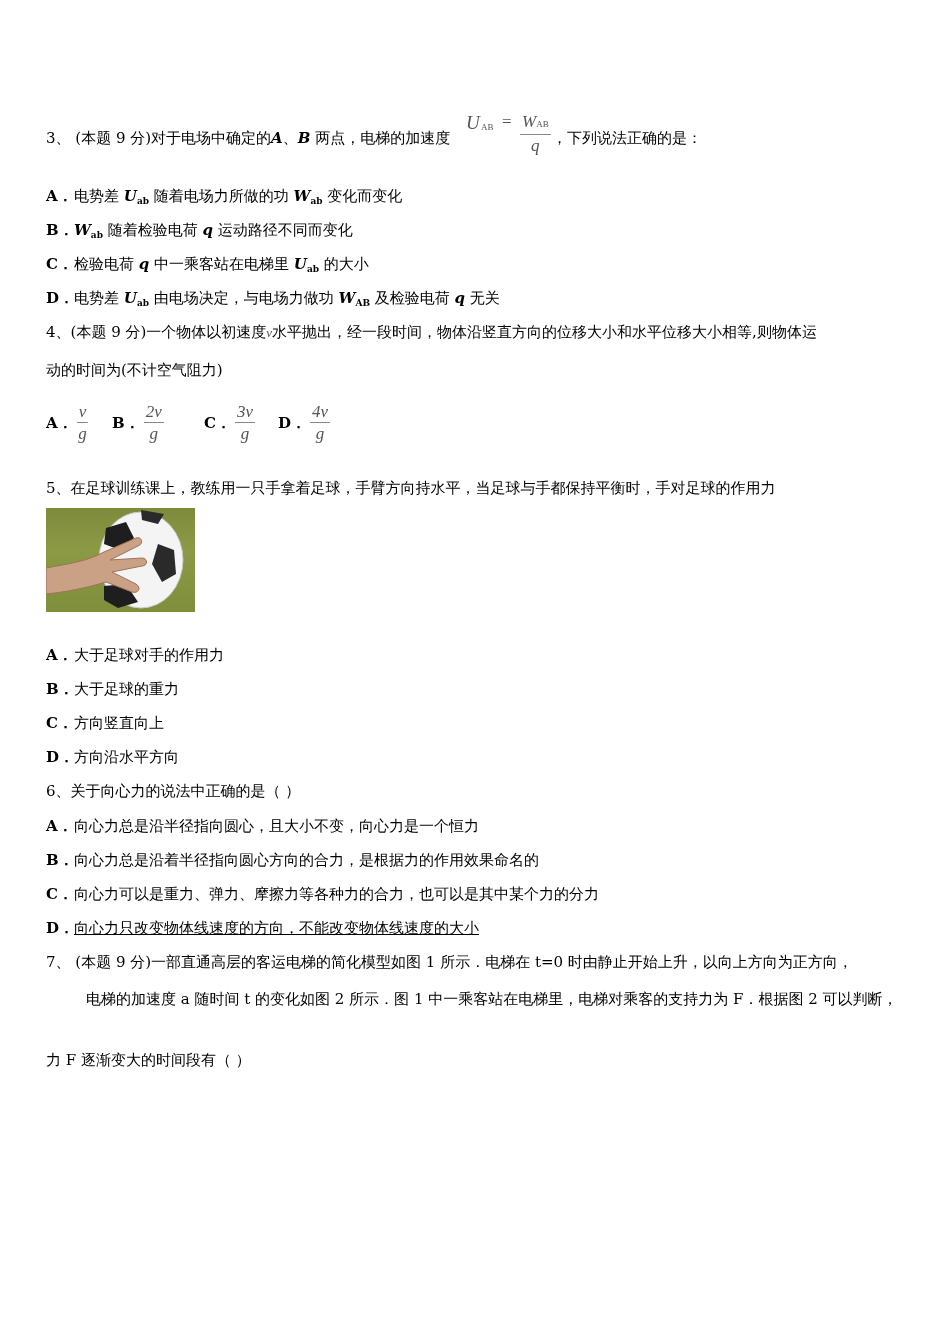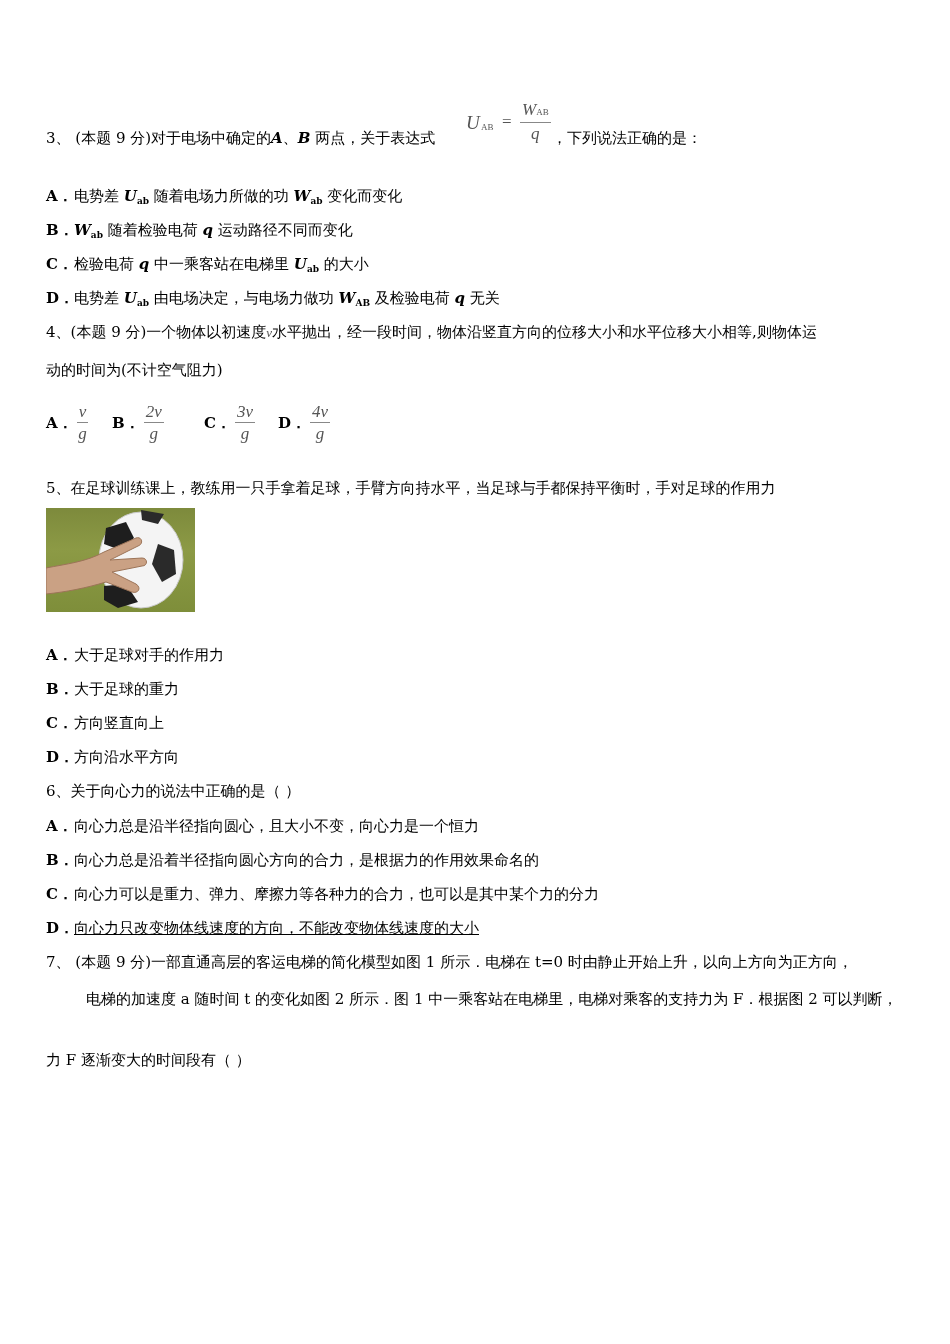--- a/index.html
+++ b/index.html
@@ -10,32 +10,32 @@
   .sub { font-size:9px; vertical-align:-3px; font-weight:bold; }
   .optlabel { font-weight:bold; display:inline-block; width:28px; }
   .math { font-family:"Liberation Serif","DejaVu Serif",serif; color:#555; font-style:italic; font-weight:normal; }
   .frac { display:inline-flex; flex-direction:column; align-items:center; vertical-align:middle; margin:0 4px; }
   .frac .num { border-bottom:1px solid #888; padding:0 2px; font-size:17px; line-height:20px; }
   .frac .den { font-size:17px; line-height:22px; }
   .formula { position:absolute; left:466px; top:100px; height:52px; }
   .formula .U { position:absolute; left:0; top:12px; font-size:19px; }
   .formula .Usub { position:absolute; left:15px; top:22px; font-size:9px; font-style:normal; }
   .formula .eq { position:absolute; left:36px; top:12px; font-size:17px; font-style:normal; }
-  .formula .fr { position:absolute; left:50px; top:0; }
+  .formula .fr { position:absolute; left:50px; top:12px; }
   .ball-img { position:absolute; left:46px; top:508px; width:149px; height:104px; overflow:hidden;
               background:linear-gradient(180deg,#7d8a3c 0%,#8c9a45 40%,#7e8e3a 100%); }
   .opts4 { position:absolute; top:402px; left:46px; height:56px; }
   .opts4 .o { position:absolute; top:0; display:flex; align-items:center; }
   .opts4 .lab { font-weight:bold; font-size:15px; }
 </style>
 </head>
 <body>
 
 <div class="line" style="top:128px;">
-  <span>3、 (本题 9 分)对于电场中确定的</span><span class="bi">A</span><span>、</span><span class="bi">B</span><span> 两点，关于表达式</span>
+  <span>3、 (本题 9 分)对于电场中确定的</span><span class="bi">A</span><span>、</span><span class="bi">B</span><span> 两点，电梯的加速度</span>
 </div>
 <div class="formula math">
   <span class="U">U</span>
   <span class="Usub">AB</span>
   <span class="eq">=</span>
   <span class="fr frac">
     <span class="num"><span>W</span><span style="font-size:9px;font-style:normal;">AB</span></span>
     <span class="den">q</span>
   </span>
 </div>

